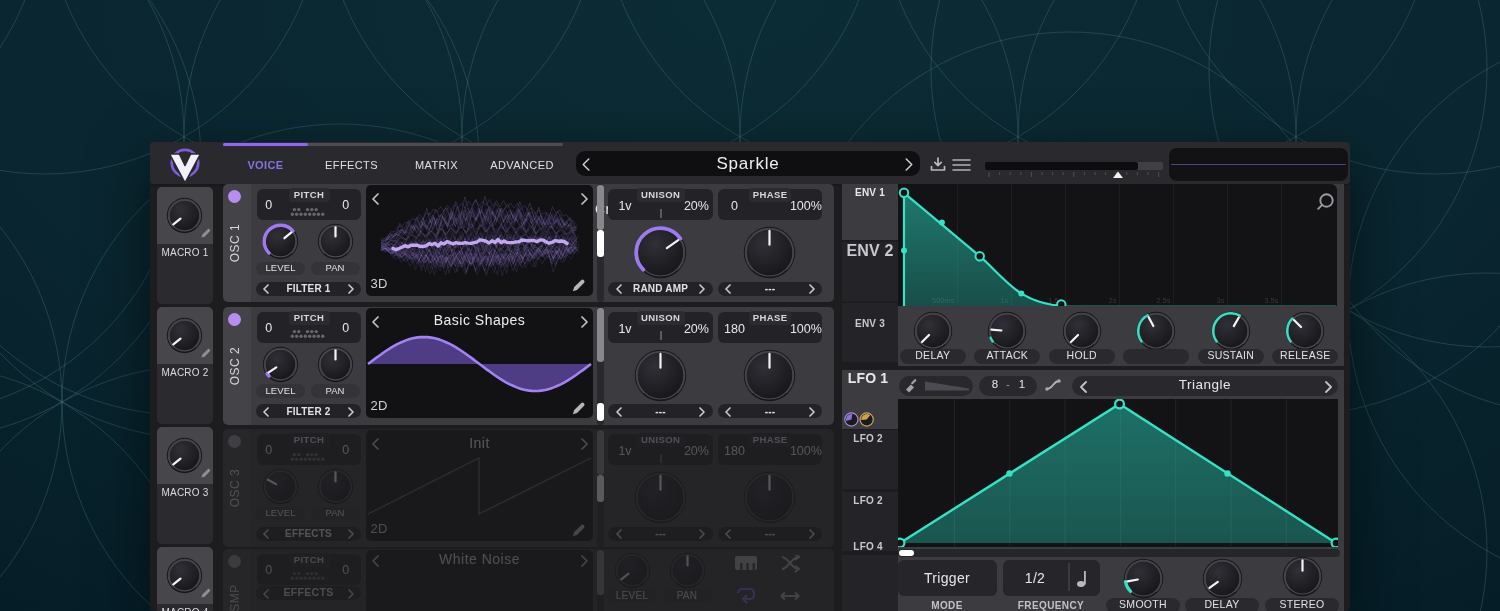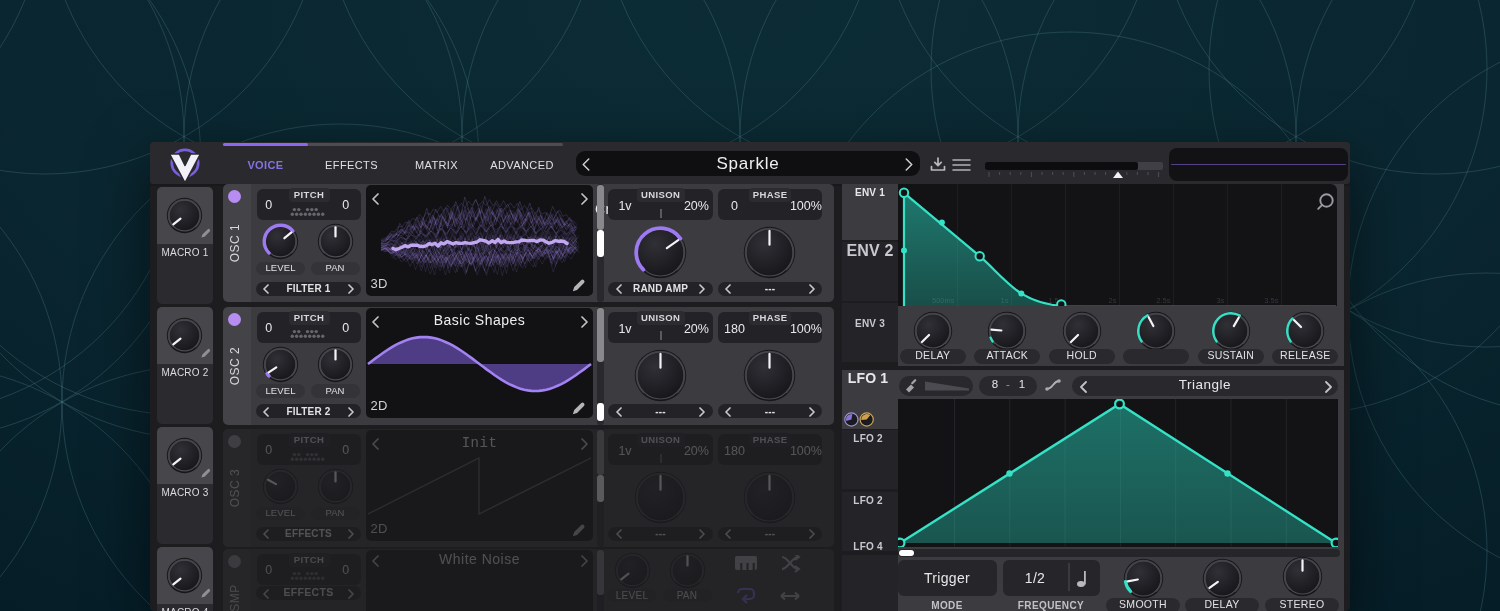--- a/index.html
+++ b/index.html
@@ -437,21 +437,21 @@
       <div style="position:absolute;left:135px;top:506.3px;width:400px;text-align:center;font-size:9.5px;color:#e2e2e5;font-weight:400;letter-spacing:0.1px;line-height:14.25px;">PAN</div>
       <div style="position:absolute;left:255.9px;top:526.7px;width:105.4px;height:13.9px;background:#232327;border-radius:7px;"></div>
       <svg style="position:absolute;left:262.9px;top:529.4px" width="6" height="10" viewBox="-1 -1 6.2 10.4">
         <path d="M4.2,0 L0,4.2 L4.2,8.4" fill="none" stroke="#c9c9cd" stroke-width="1.7" stroke-linecap="round" stroke-linejoin="round"></path>
       </svg>
       <svg style="position:absolute;left:348.4px;top:529.4px" width="6" height="10" viewBox="-1 -1 6.2 10.4">
         <path d="M0,0 L4.2,4.2 L0,8.4" fill="none" stroke="#c9c9cd" stroke-width="1.7" stroke-linecap="round" stroke-linejoin="round"></path>
       </svg>
       <div style="position:absolute;left:108.5px;top:526.1px;width:400px;text-align:center;font-size:10px;color:#e2e2e5;font-weight:700;letter-spacing:0.2px;line-height:15.0px;">EFFECTS</div>
       <div style="position:absolute;left:366px;top:430px;width:227px;height:110.6px;background:#121215;border-radius:5px;"></div>
-      <div style="position:absolute;left:279.5px;top:432.5px;width:400px;text-align:center;font-size:14px;color:#ededef;font-weight:400;letter-spacing:0.5px;line-height:21.0px;font-family:Liberation Mono, monospace;">Init</div>
+      <div style="position:absolute;left:279.5px;top:432.5px;width:400px;text-align:center;font-size:14px;color:#ededef;font-weight:400;letter-spacing:0.5px;line-height:21.0px;">Init</div>
       <svg style="position:absolute;left:371.5px;top:438.0px" width="7" height="12" viewBox="-1 -1 7 12">
         <path d="M5.0,0 L0,5.0 L5.0,10.0" fill="none" stroke="#c2c2c6" stroke-width="1.7" stroke-linecap="round" stroke-linejoin="round"></path>
       </svg>
       <svg style="position:absolute;left:580.5px;top:438.0px" width="7" height="12" viewBox="-1 -1 7 12">
         <path d="M0,0 L5.0,5.0 L0,10.0" fill="none" stroke="#c2c2c6" stroke-width="1.7" stroke-linecap="round" stroke-linejoin="round"></path>
       </svg>
       <div style="position:absolute;left:179px;top:518.8px;width:400px;text-align:center;font-size:13px;color:#d2d2d5;font-weight:400;letter-spacing:0.3px;line-height:19.5px;">2D</div>
       <svg style="position:absolute;left:571px;top:522px" width="16" height="16" viewBox="0 0 13 13">
         <path d="M1.5,11.5 L2.6,8.2 L8.2,2.6 a1.6,1.6 0 0 1 2.3,2.3 L4.9,10.5 Z" fill="#b4b4b9"></path>
       </svg>

